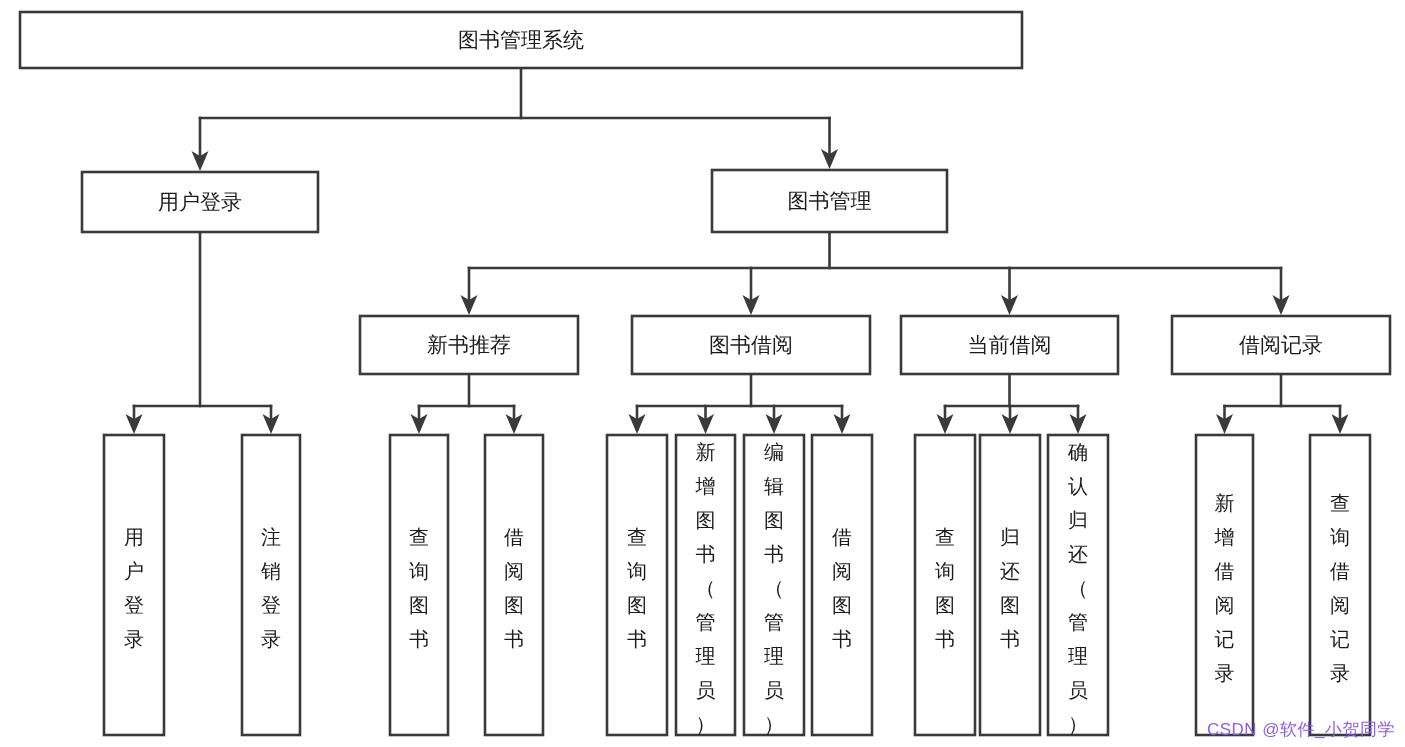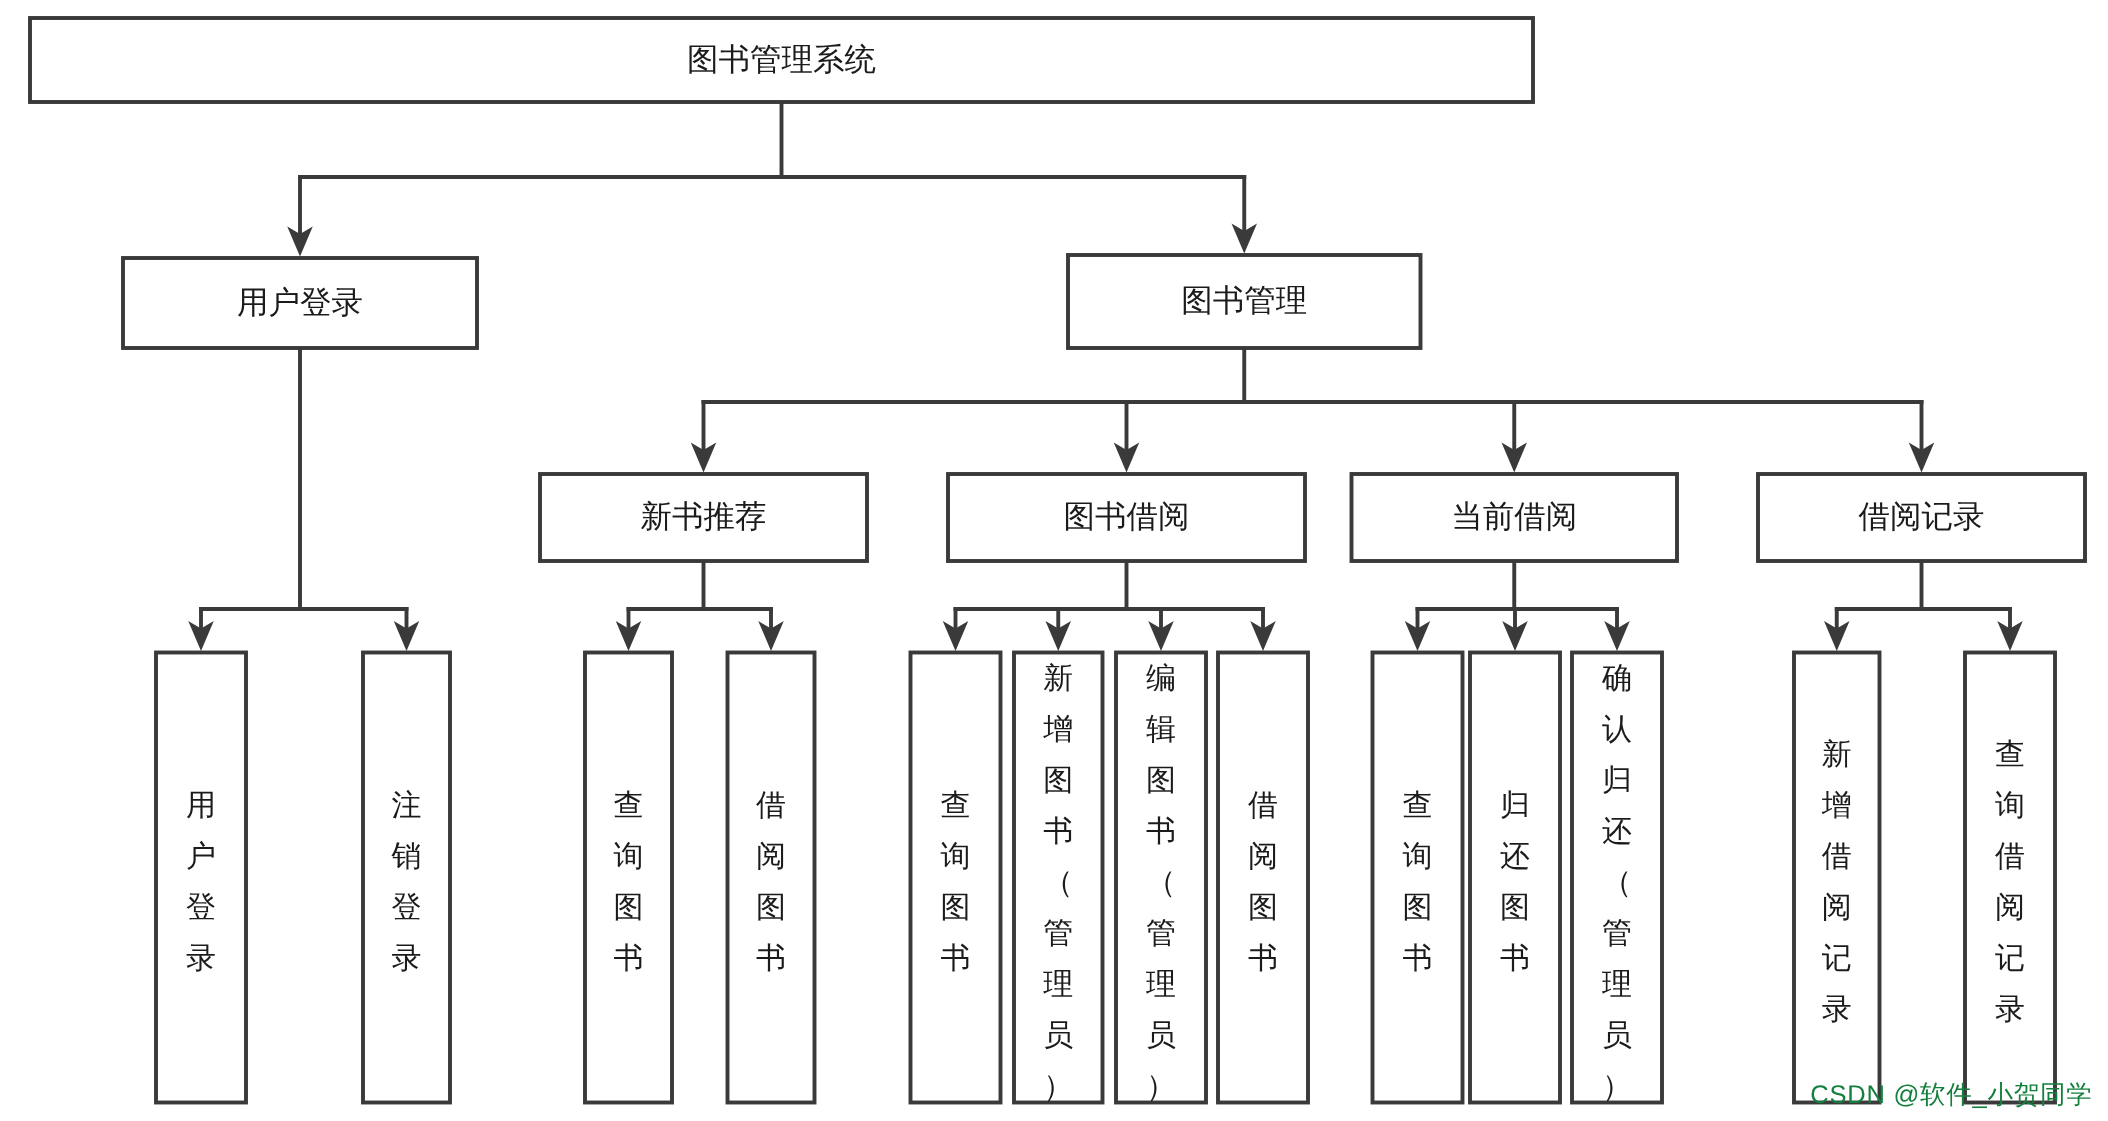--- a/index.html
+++ b/index.html
@@ -55,21 +55,21 @@
     fill: #1b1b1b;
     text-anchor: middle;
     white-space: pre;
   }
   .watermark {
     position: absolute;
     right: 10px;
     bottom: 6px;
     font-family: "Liberation Sans", "DejaVu Sans", sans-serif;
     font-size: 17px;
-    color: #15803d;
+    color: #8b5cf6;
     letter-spacing: 0.5px;
     user-select: none;
     white-space: nowrap;
   }
 </style>
 </head>
 <body>
 
 <div id="diagram-root">
   <svg id="tree-svg" viewBox="0 0 1405 747">

